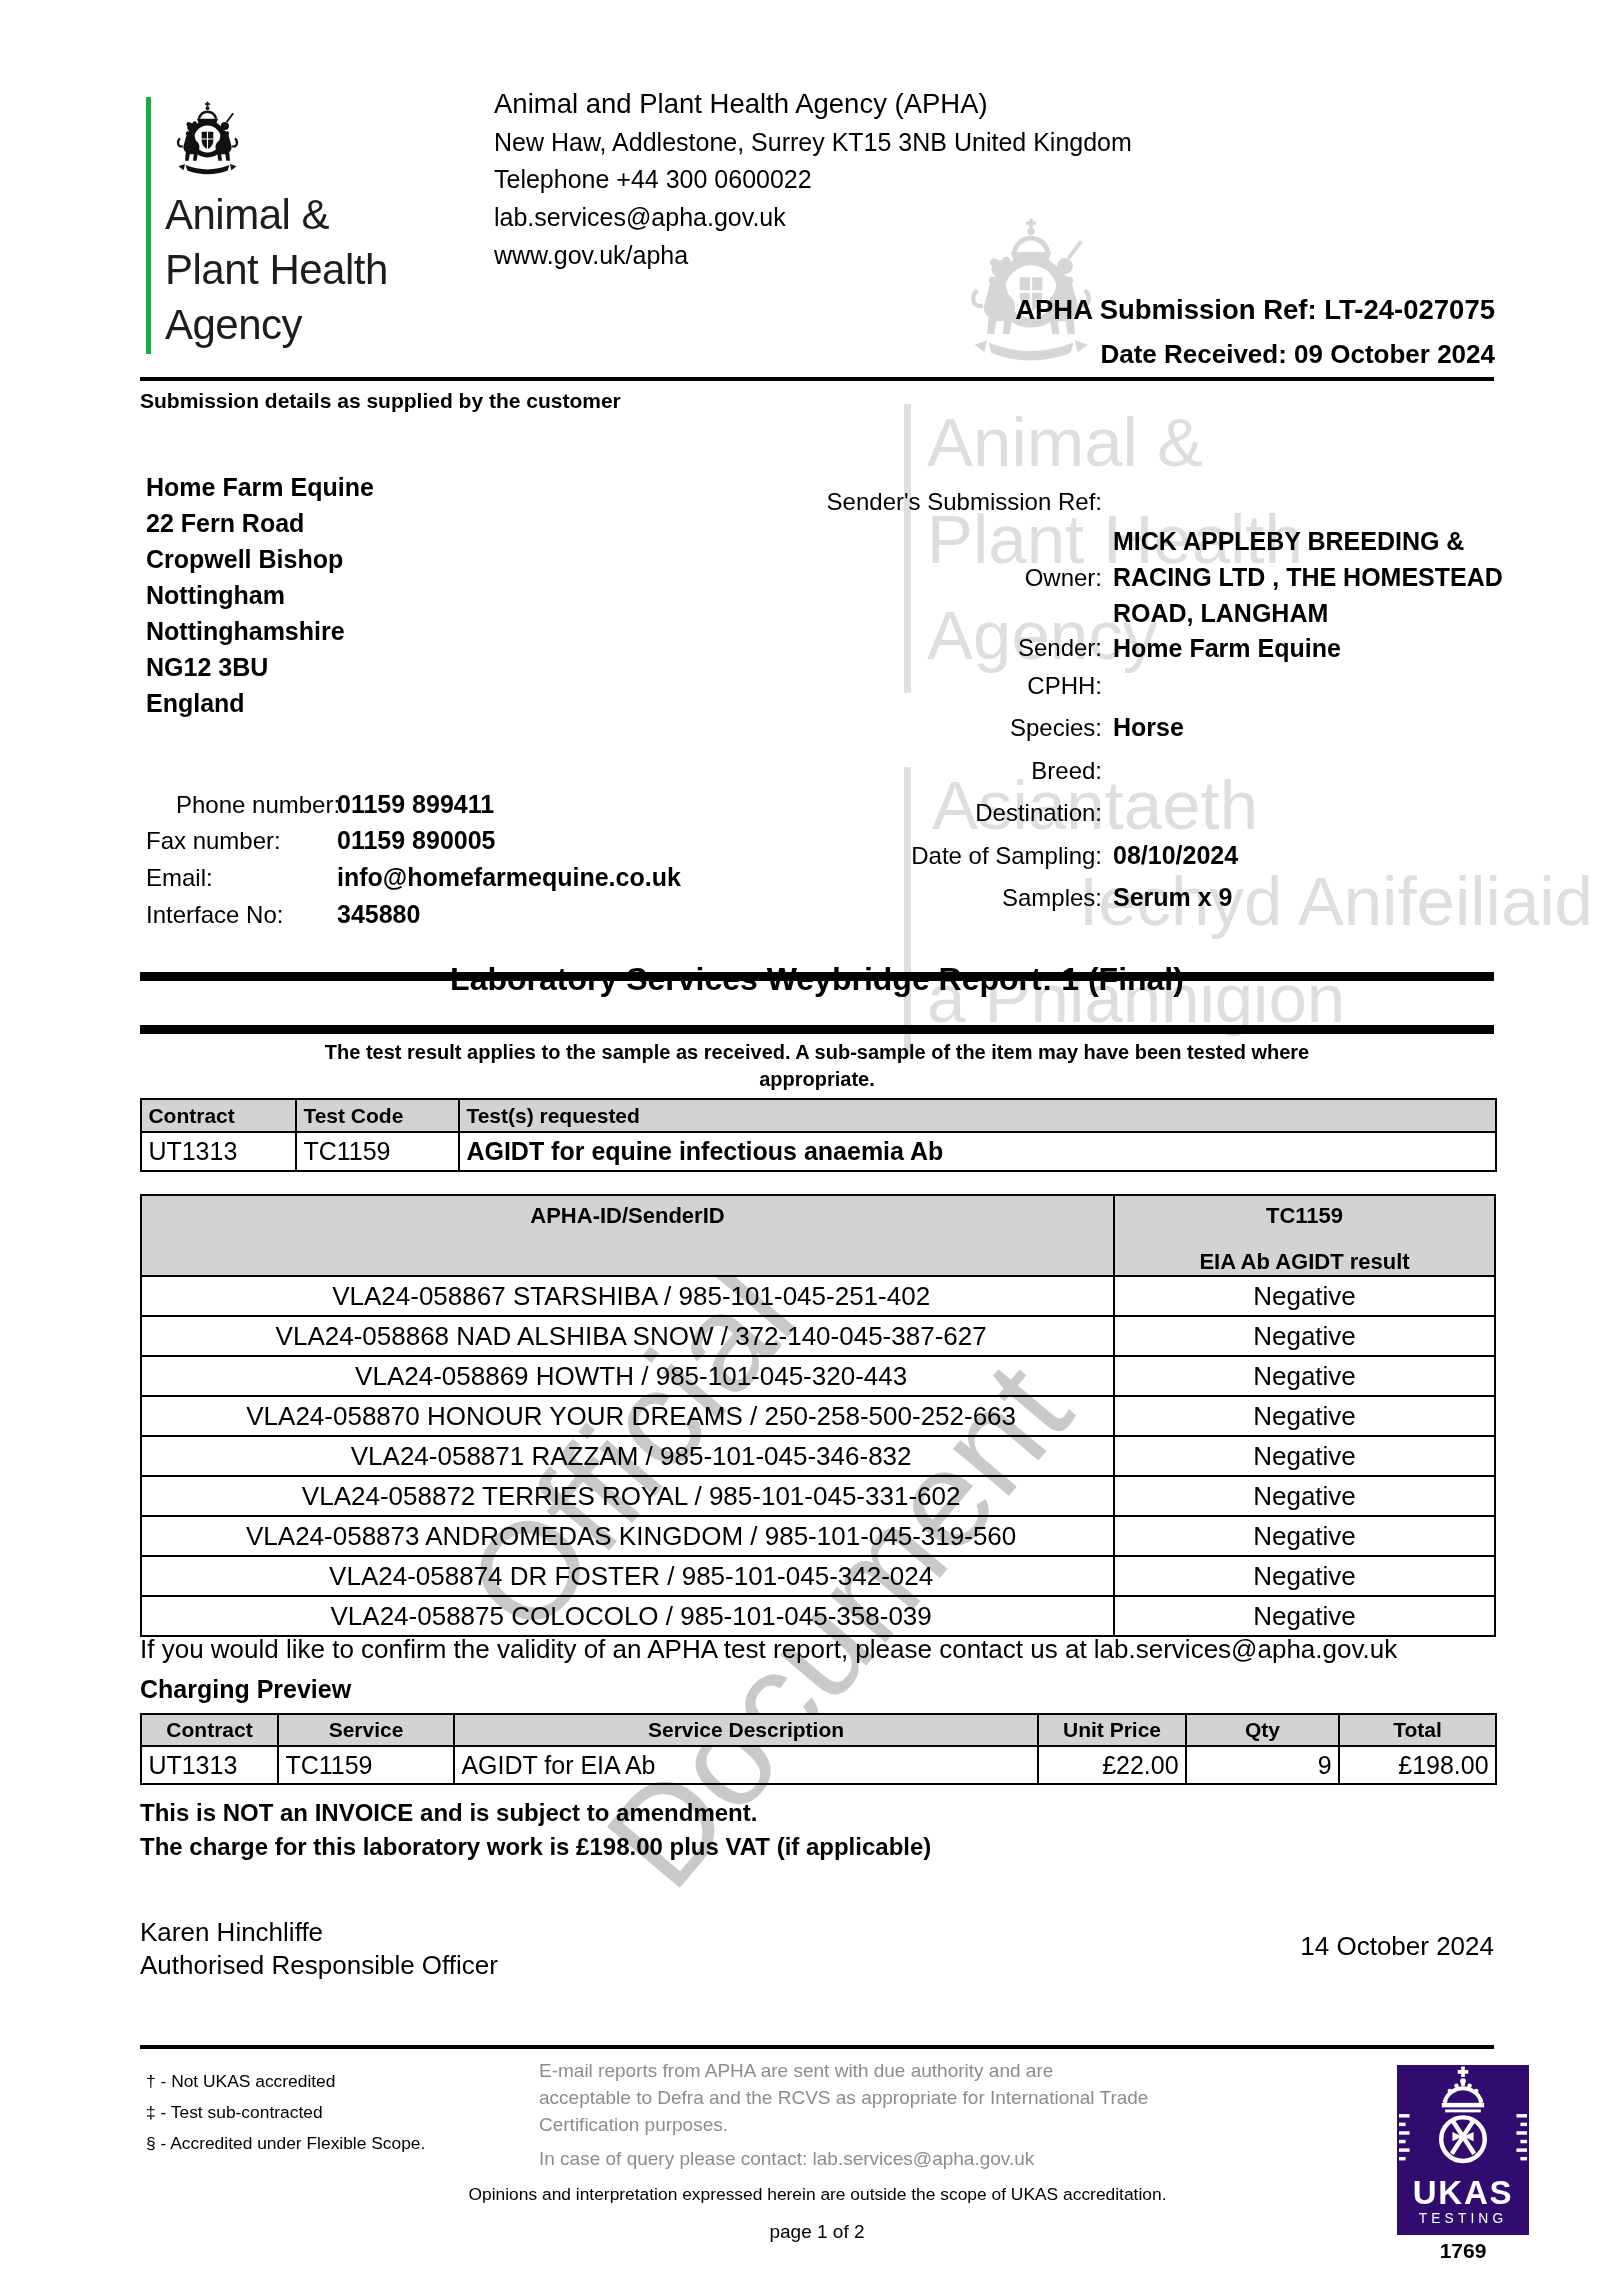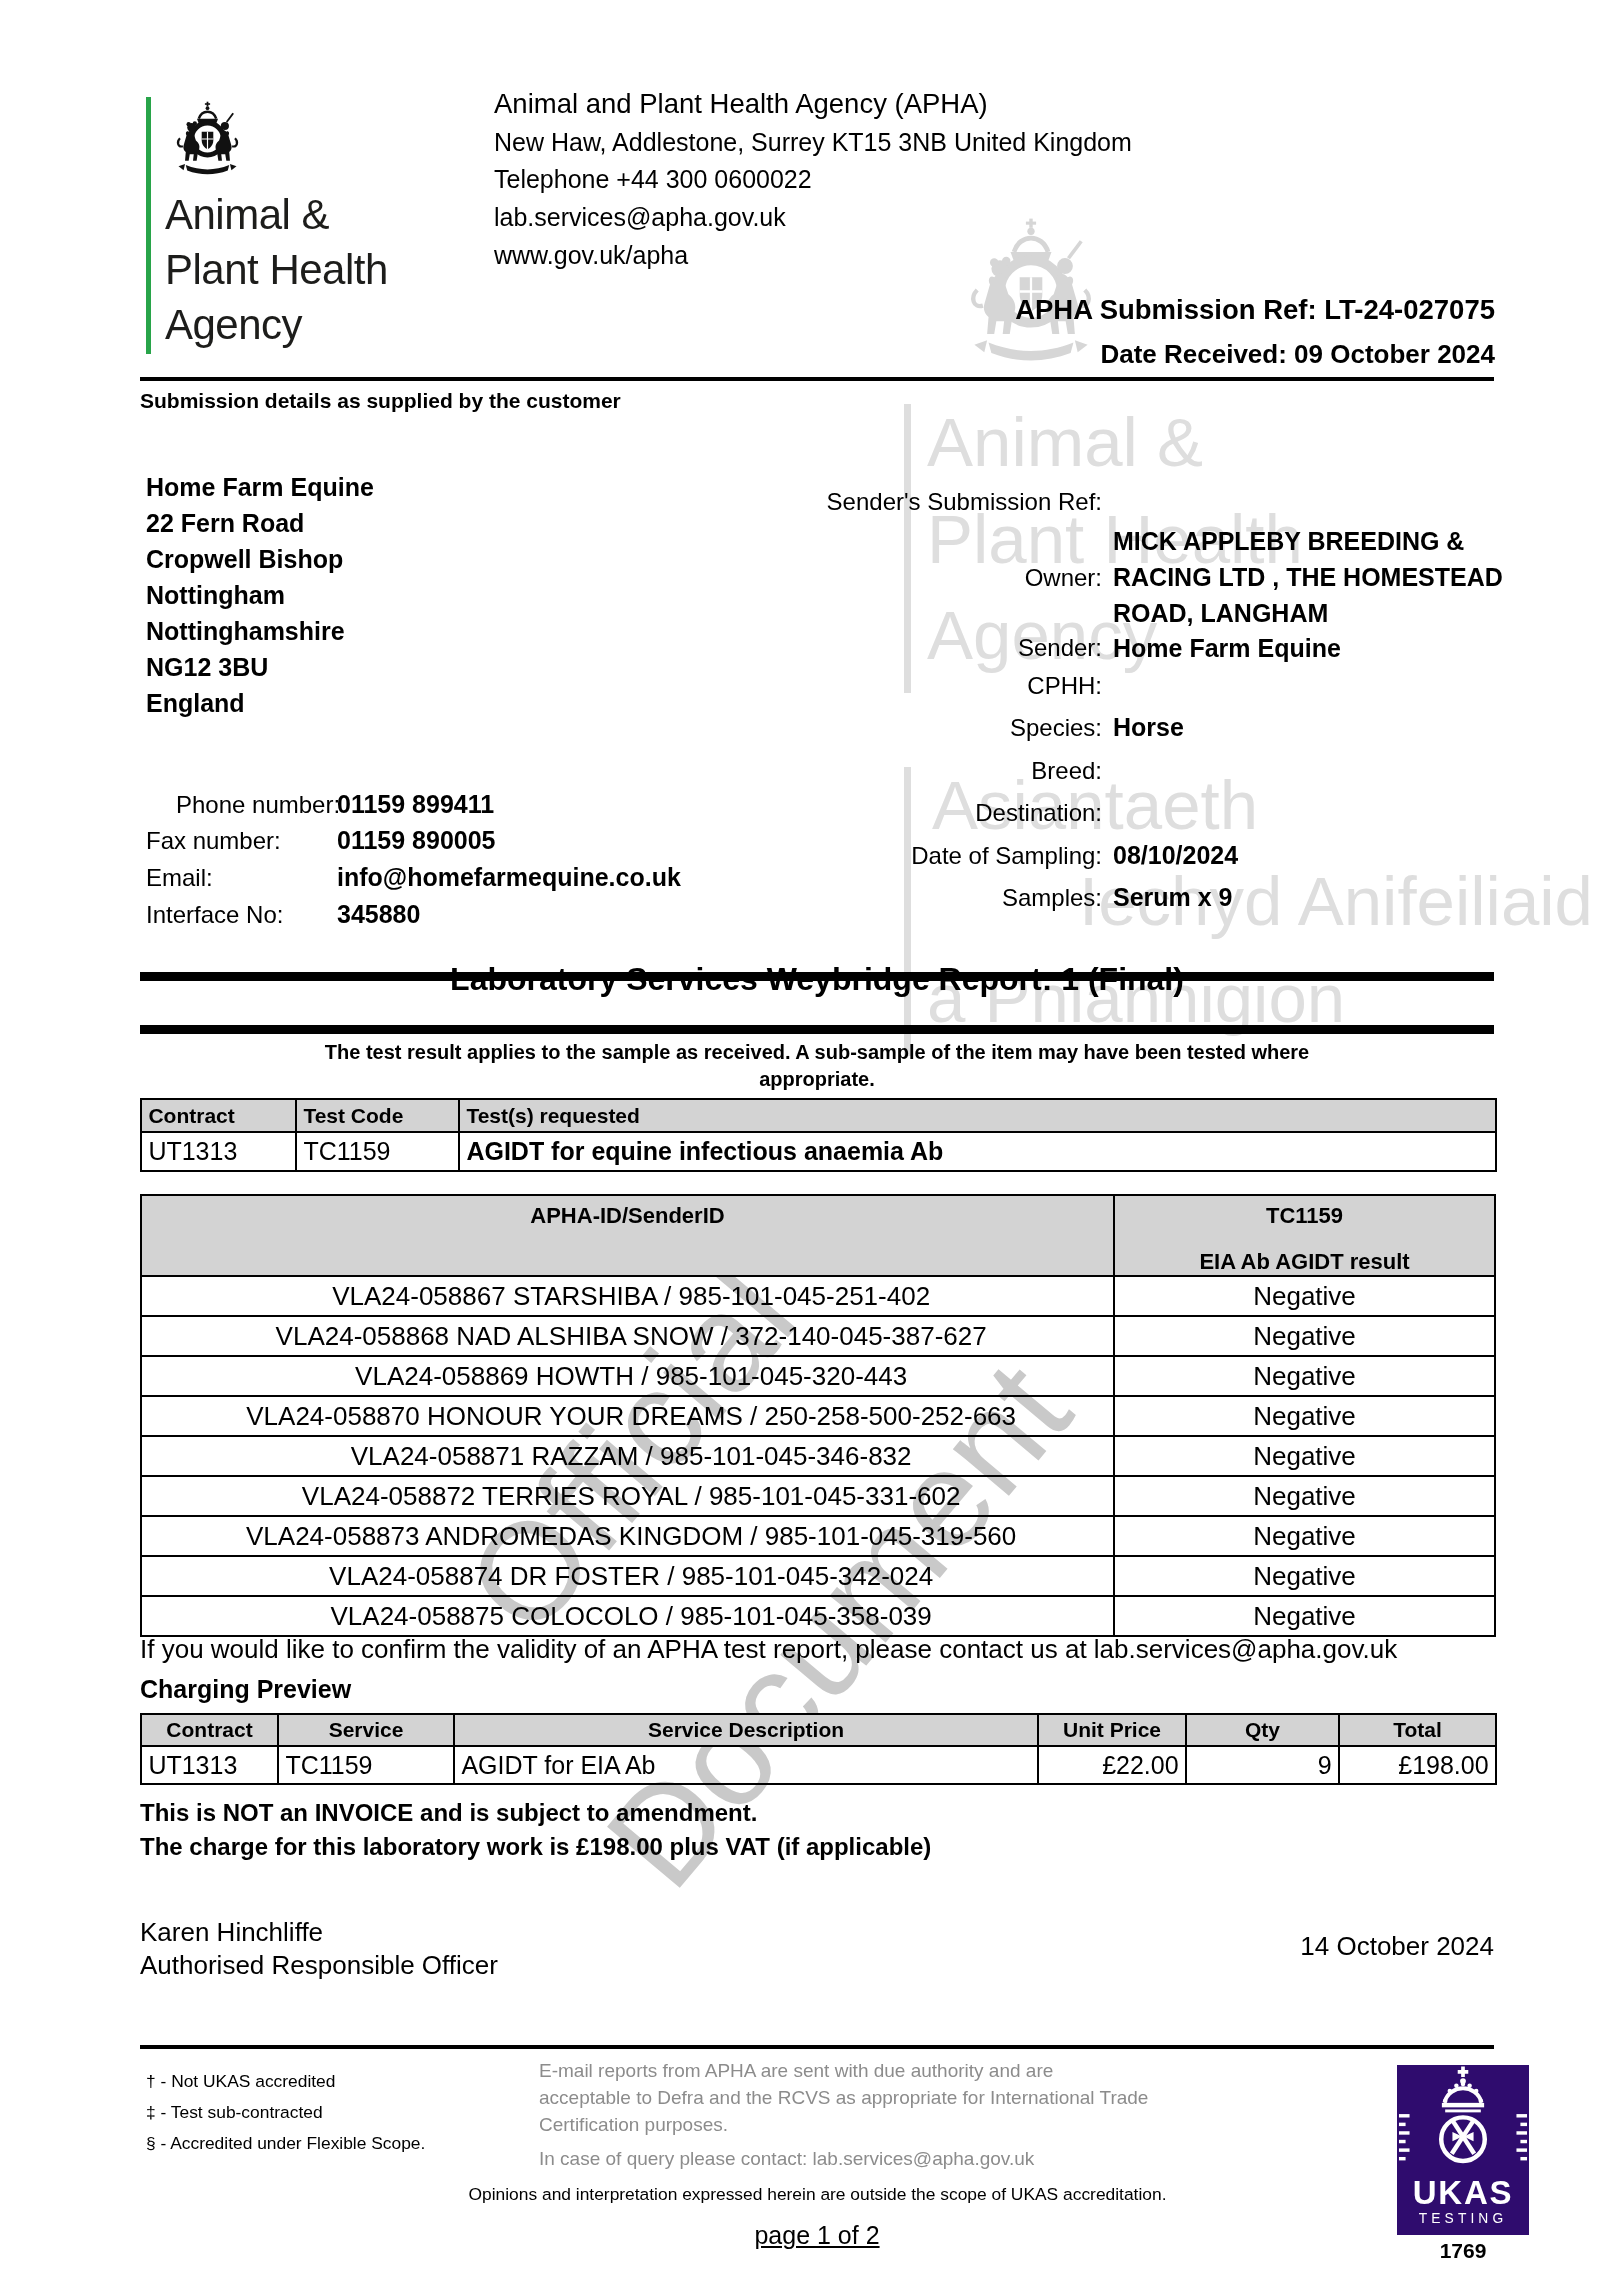--- a/index.html
+++ b/index.html
@@ -58,21 +58,21 @@
   .t3 td { font-size:25px; padding:2.8px 6.4px; height:38px; background:transparent; }
   .t3 .num { text-align:right; }
 
   .body-line { font-size:26px; }
   .bold-line { font-size:24px; font-weight:bold; }
 
   
   .foot-note { font-size:17.4px; }
   .foot-gray { font-size:19px; color:var(--footer-gray,#8c8c8c); }
   .opinions  { font-size:17.4px; text-align:center; }
-  .pagenum   { font-size:25px; text-align:center;text-decoration:underline; }
+  .pagenum   { font-size:19px; text-align:center; }
 
   .ukas-box { position:absolute; left:1397px; top:2065px; width:132px; height:170px;
               background:var(--ukas-purple,#2f0c6e); }
   .ukas-svg { position:absolute; left:0; top:0; width:132px; height:114px; }
   .ukas-word { position:absolute; left:0; top:109px; width:132px; text-align:center;
                color:#fff; font-size:33px; font-weight:bold; letter-spacing:1.8px; }
   .ukas-type { position:absolute; left:0; top:146px; width:132px; text-align:center;
                color:#fff; font-size:13.8px; letter-spacing:4.1px; }
   .ukas-num  { position:absolute; left:1397px; top:2239px; width:132px; text-align:center;
                font-size:21px; font-weight:bold; }

